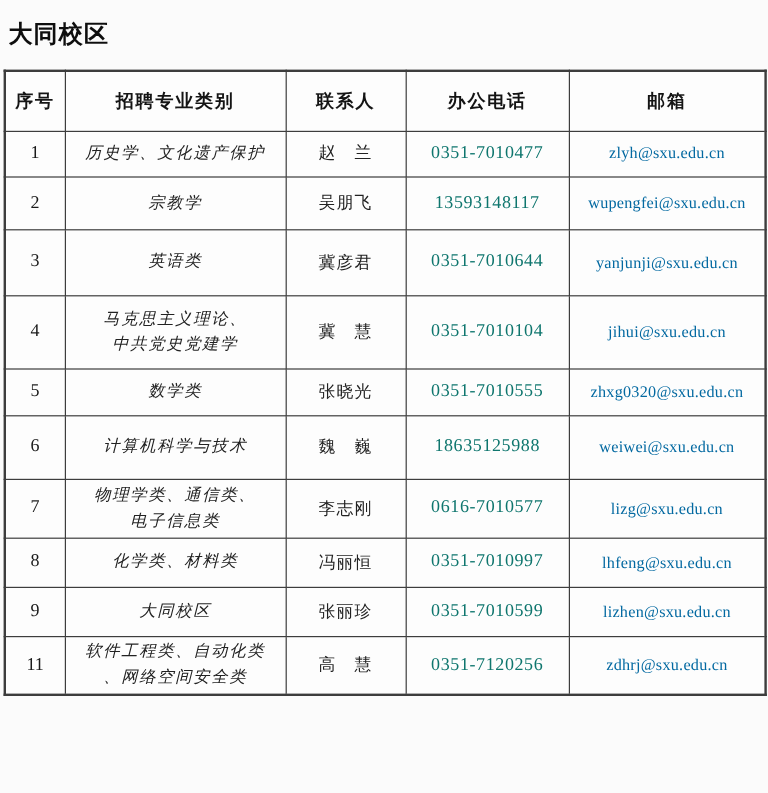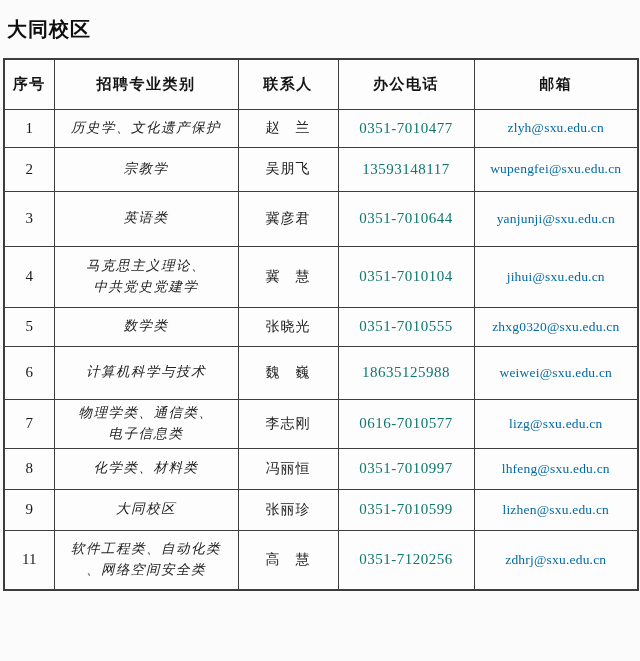--- a/index.html
+++ b/index.html
@@ -165,21 +165,21 @@
         <td class="col-phone">0351-7010997</td>
         <td class="col-email">lhfeng@sxu.edu.cn</td>
       </tr>
       <tr style="height:41px">
         <td class="col-no">9</td>
         <td class="col-cat">大同校区</td>
         <td class="col-name">张丽珍</td>
         <td class="col-phone">0351-7010599</td>
         <td class="col-email">lizhen@sxu.edu.cn</td>
       </tr>
-      <tr style="height:60px">
+      <tr style="height:49px">
         <td class="col-no">11</td>
         <td class="col-cat">软件工程类、自动化类
 、网络空间安全类</td>
         <td class="col-name">高　慧</td>
         <td class="col-phone">0351-7120256</td>
         <td class="col-email">zdhrj@sxu.edu.cn</td>
       </tr>
     </tbody>
   </table>
 </div>

